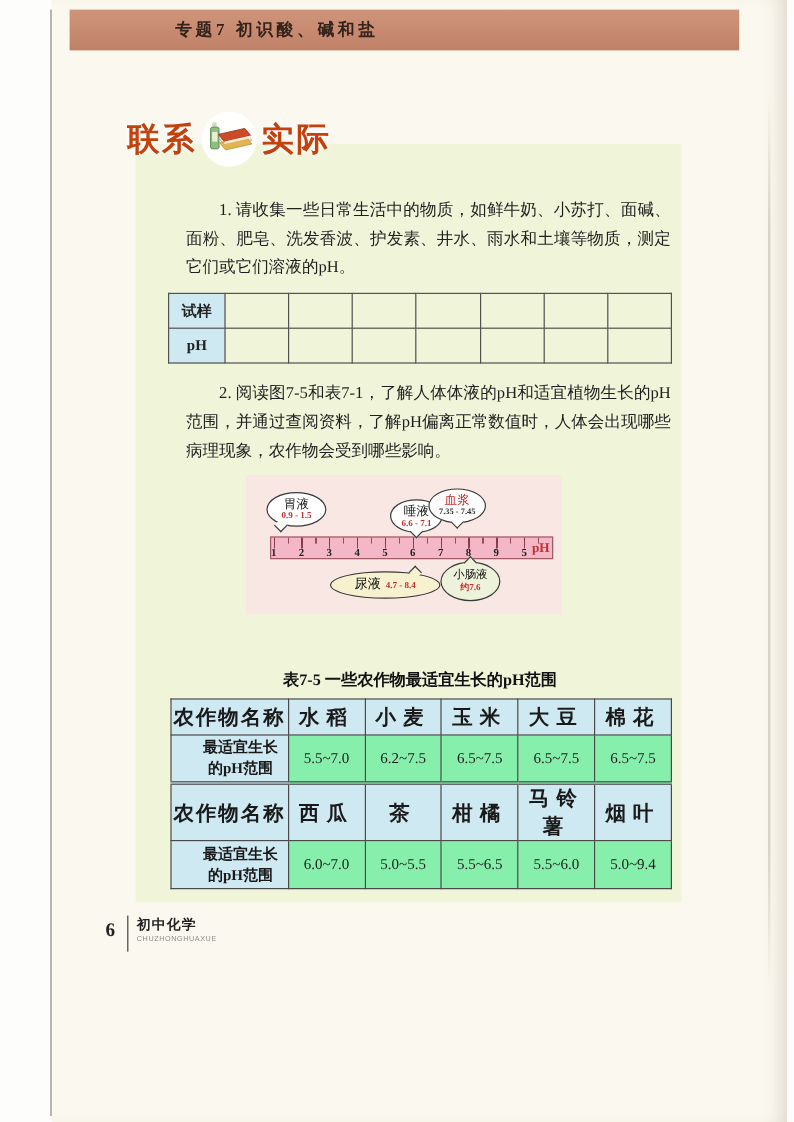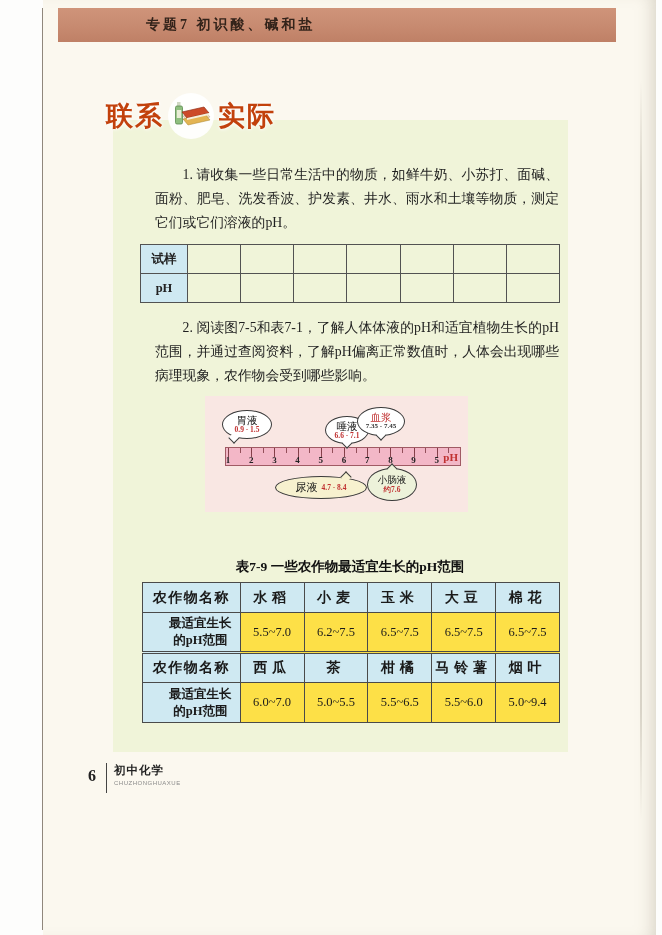--- a/index.html
+++ b/index.html
@@ -69,22 +69,22 @@
   .tail-up{top:-4px;left:50%;margin-left:-4px;border-top:1.3px solid #3a3a3a;border-left:1.3px solid #3a3a3a;}
   .tail-upright{top:-4px;right:16px;border-top:1.3px solid #3a3a3a;border-left:1.3px solid #3a3a3a;}
 
   .fig-caption{position:absolute;left:97px;top:522px;width:420px;text-align:center;font-weight:bold;
                font-size:13px;color:#111;z-index:2;}
   .tbl-caption{position:absolute;left:97px;top:558px;width:420px;text-align:center;font-weight:bold;
                font-size:13.5px;color:#111;z-index:2;}
 
   
   .crop-table{left:99px;top:582px;width:418px;}
-  .crop-table td{border:1px solid var(--table-line);text-align:center;color:#1a1a1a;background:#fde047;}
-  .crop-table tr.hd td{height:30px;background:var(--cell-blue);font-size:14px;font-weight:bold;letter-spacing:.35em;margin-top:24px;}
+  .crop-table td{border:1px solid var(--table-line);text-align:center;color:#1a1a1a;background:#86efac;}
+  .crop-table tr.hd td{height:30px;background:var(--cell-blue);font-size:17px;font-weight:bold;letter-spacing:.35em;margin-top:24px;}
   .crop-table tr.hd td.lbl{letter-spacing:.1em;}
   .crop-table tr.vals td{height:40px;font-size:12.5px;}
   .crop-table td.lbl{background:var(--cell-blue);font-size:12px;font-weight:bold;letter-spacing:0;}
   .crop-table tr.dbl td{border-bottom:3px double var(--table-line);}
   .rl{display:block;line-height:1.35;padding-left:18px;}
 
   
   .footer{position:absolute;left:45px;top:763px;display:flex;align-items:flex-start;z-index:2;}
   .pg-num{font-size:16px;font-weight:bold;color:#222;margin-top:4px;}
   .ftr-rule{width:1px;height:30px;background:#444;margin:0 7px 0 10px;}
@@ -197,21 +197,21 @@
       <div class="b-range">4.7 - 8.4</div>
       <i class="tail tail-upright"></i>
     </div>
     <div class="bubble b-xiaochang">
       <div class="b-name">小肠液</div>
       <div class="b-range">约7.6</div>
       <i class="tail tail-up"></i>
     </div>
   </div>
 
-  <div class="tbl-caption">表7-9  一些农作物最适宜生长的pH范围</div>
+  <div class="tbl-caption">表7-5  一些农作物最适宜生长的pH范围</div>
 
   <table class="crop-table">
     <colgroup>
         <col style="width:98px">
         <col style="width:64px">
         <col style="width:64px">
         <col style="width:64px">
         <col style="width:64px">
         <col style="width:64px">
       </colgroup>

